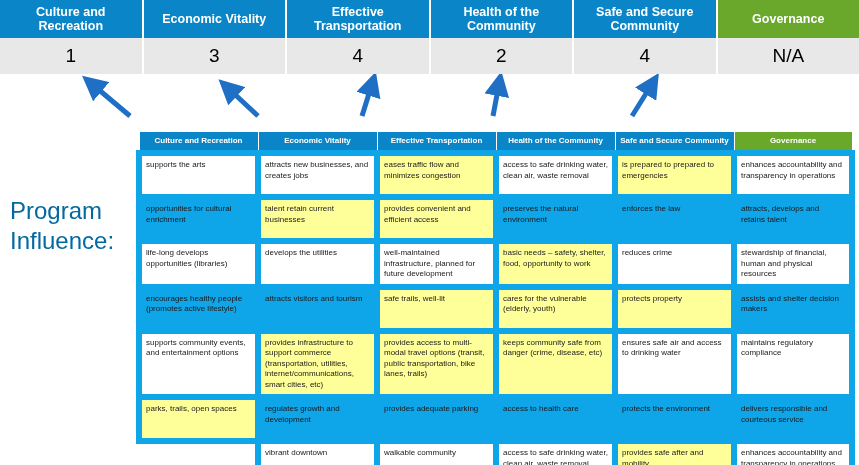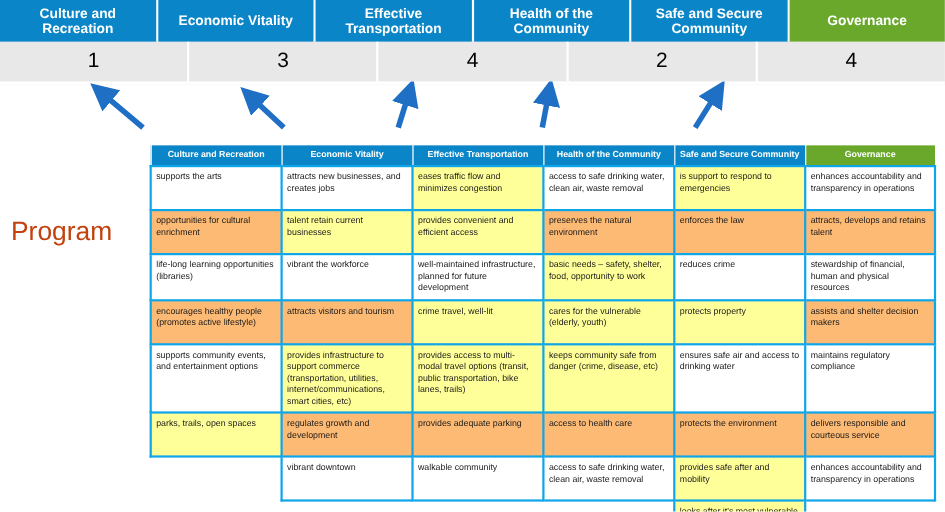--- a/index.html
+++ b/index.html
@@ -73,21 +73,21 @@
   }
 
   
   #caption {
     position: absolute;
     left: 10px;
     top: 196px;
     width: 125px;
     font-size: 24px;
     line-height: 30px;
-    color: #c2410c;
+    color: #0369a1;
     text-align: left;
   }
 
   
   #matrix {
     position: absolute;
     left: 136px;
     top: 131px;
     width: 713px;
     border-collapse: collapse;
@@ -101,26 +101,26 @@
     text-align: center;
     padding: 4px 3px;
     border: 1px solid #ffffff;
     vertical-align: middle;
   }
   #matrix td {
     font-size: 8px;
     line-height: 10.5px;
     color: #1a1a1a;
     padding: 4px 4px;
-    border: 2px solid #0ea5e9;
+    border: 6px solid #0ea5e9;
     vertical-align: top;
     background: #ffffff;
     height: 30px;
   }
-  #matrix tr.alt td { background: #fdba74; }
+  #matrix tr.alt td { background: #0ea5e9; }
   #matrix td.hl { background: #ffff99 !important; }
   #matrix td.empty { background: #ffffff !important; border: 1px solid #ffffff; }
   #matrix tr.alt td.empty { background: #ffffff !important; }
 </style>
 </head>
 <body>
 
 <div id="top-header">
     <div class="top-cell" style="background: rgb(10, 134, 200);">Culture and Recreation</div>
     <div class="top-cell" style="background: rgb(10, 134, 200);">Economic Vitality</div>
@@ -128,39 +128,41 @@
     <div class="top-cell" style="background: rgb(10, 134, 200);">Health of the Community</div>
     <div class="top-cell" style="background: rgb(10, 134, 200);">Safe and Secure Community</div>
     <div class="top-cell" style="background: rgb(106, 168, 44);">Governance</div>
   </div>
 <div id="top-scores">
     <div class="score-cell">1</div>
     <div class="score-cell">3</div>
     <div class="score-cell">4</div>
     <div class="score-cell">2</div>
     <div class="score-cell">4</div>
+    <div class="score-cell">N/A</div>
   </div>
 
 <svg id="arrows" viewBox="0 0 859 58" width="859" height="58">
   <defs>
     <marker id="ah" markerWidth="5" markerHeight="5" refX="2.4" refY="2.5" orient="auto">
       <path d="M0,0 L5,2.5 L0,5 z" fill="#1f6fc4"></path>
     </marker>
   </defs>
   <g stroke="#1f6fc4" stroke-width="5" fill="none" marker-end="url(#ah)">
     <line x1="130" y1="42" x2="92" y2="10" marker-end="url(#ah)"></line>
     <line x1="258" y1="42" x2="228" y2="14" marker-end="url(#ah)"></line>
     <line x1="362" y1="42" x2="372" y2="10" marker-end="url(#ah)"></line>
     <line x1="493" y1="42" x2="499" y2="10" marker-end="url(#ah)"></line>
     <line x1="632" y1="42" x2="652" y2="10" marker-end="url(#ah)"></line>
   </g>
 </svg>
 
 <div id="caption">
   <div>Program</div>
+  <div>Influence:</div>
 </div>
 
 <table id="matrix">
   <colgroup>
     <col style="width:119px">
       <col style="width:119px">
       <col style="width:119px">
     <col style="width:119px">
       <col style="width:119px">
       <col style="width:118px">
@@ -174,43 +176,43 @@
         <th style="background: rgb(10, 134, 200);">Safe and Secure Community</th>
         <th style="background: rgb(106, 168, 44);">Governance</th>
       </tr>
   </thead>
   <tbody>
       <tr>
         <td>supports the arts</td>
         <td>attracts new businesses, and creates jobs</td>
         <td class="hl">eases traffic flow and minimizes congestion</td>
         <td>access to safe drinking water, clean air, waste removal</td>
-        <td class="hl">is support to respond to emergencies</td>
+        <td class="hl">is prepared to prepared to emergencies</td>
         <td>enhances accountability and transparency in operations</td>
       </tr>
       <tr class="alt">
         <td>opportunities for cultural enrichment</td>
         <td class="hl">talent retain current businesses</td>
         <td class="hl">provides convenient and efficient access</td>
         <td>preserves the natural environment</td>
         <td>enforces the law</td>
         <td>attracts, develops and retains talent</td>
       </tr>
       <tr>
-        <td>life-long learning opportunities (libraries)</td>
-        <td>vibrant the workforce</td>
+        <td>life-long develops opportunities (libraries)</td>
+        <td>develops the utilities</td>
         <td>well-maintained infrastructure, planned for future development</td>
         <td class="hl">basic needs – safety, shelter, food, opportunity to work</td>
         <td>reduces crime</td>
         <td>stewardship of financial, human and physical resources</td>
       </tr>
       <tr class="alt">
         <td>encourages healthy people (promotes active lifestyle)</td>
         <td>attracts visitors and tourism</td>
-        <td class="hl">crime travel, well-lit</td>
+        <td class="hl">safe trails, well-lit</td>
         <td class="hl">cares for the vulnerable (elderly, youth)</td>
         <td class="hl">protects property</td>
         <td>assists and shelter decision makers</td>
       </tr>
       <tr>
         <td>supports community events, and entertainment options</td>
         <td class="hl">provides infrastructure to support commerce (transportation, utilities, internet/communications, smart cities, etc)</td>
         <td class="hl">provides access to multi-modal travel options (transit, public transportation, bike lanes, trails)</td>
         <td class="hl">keeps community safe from danger (crime, disease, etc)</td>
         <td>ensures safe air and access to drinking water</td>

